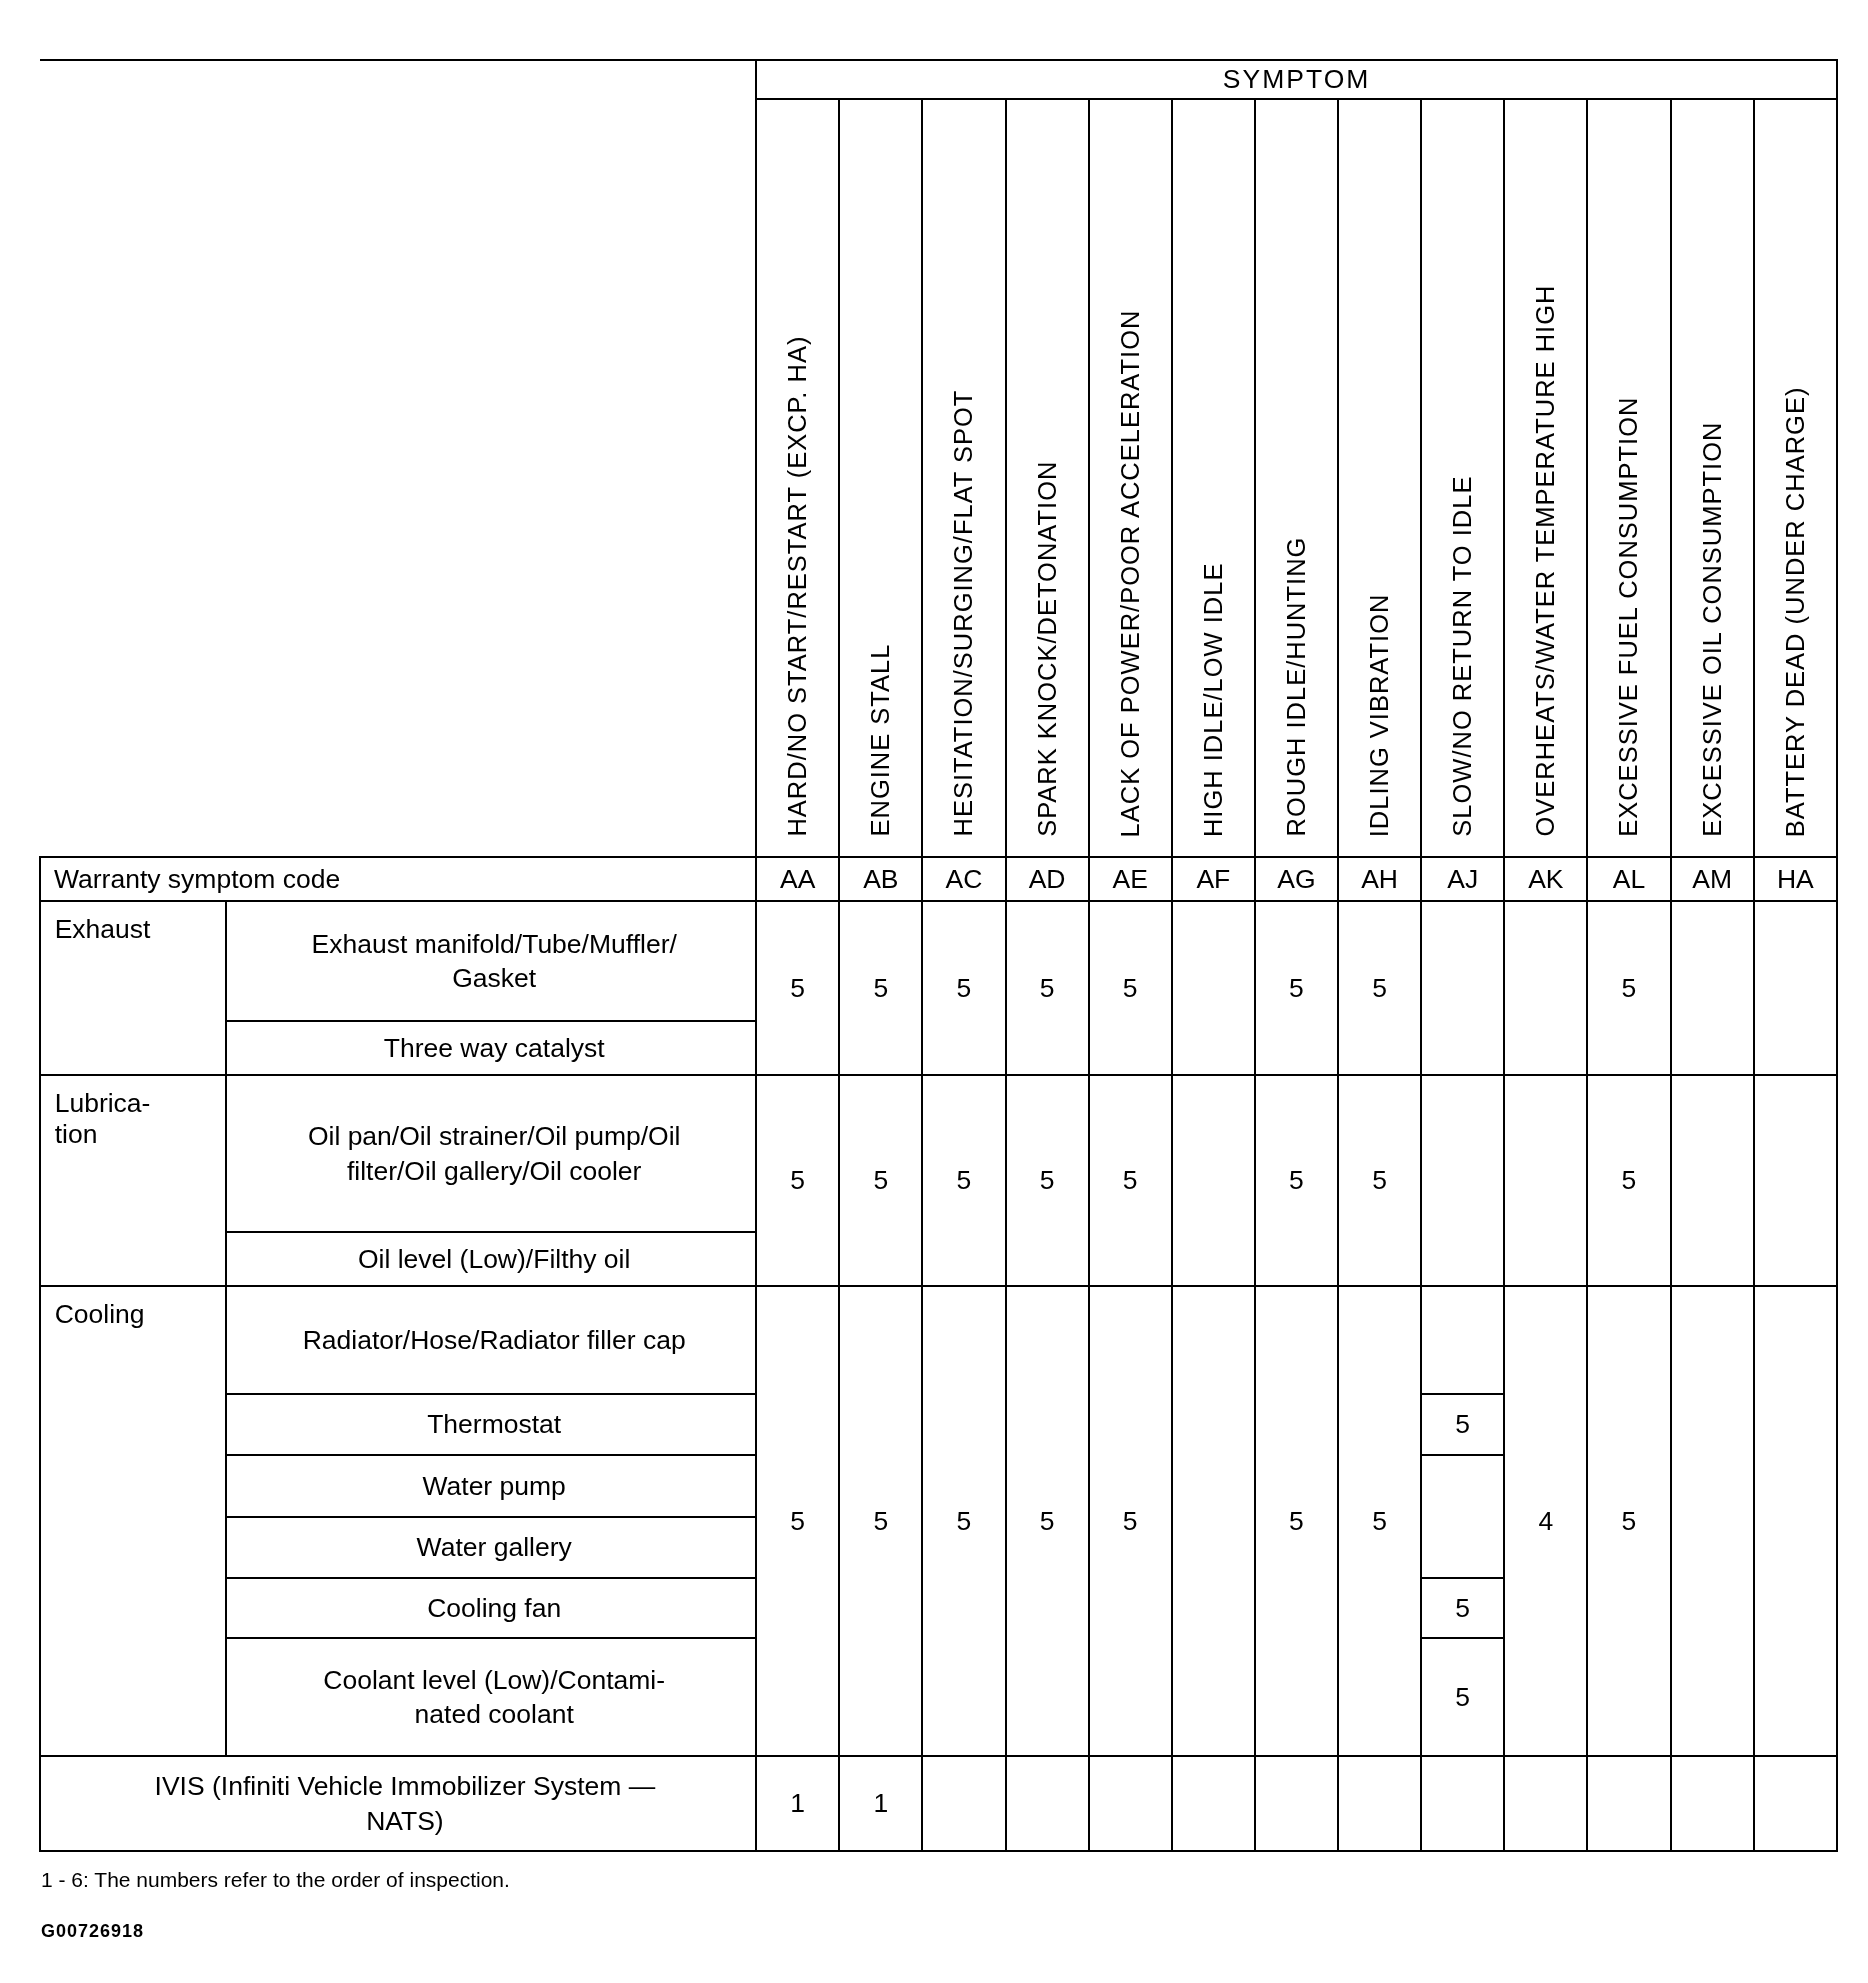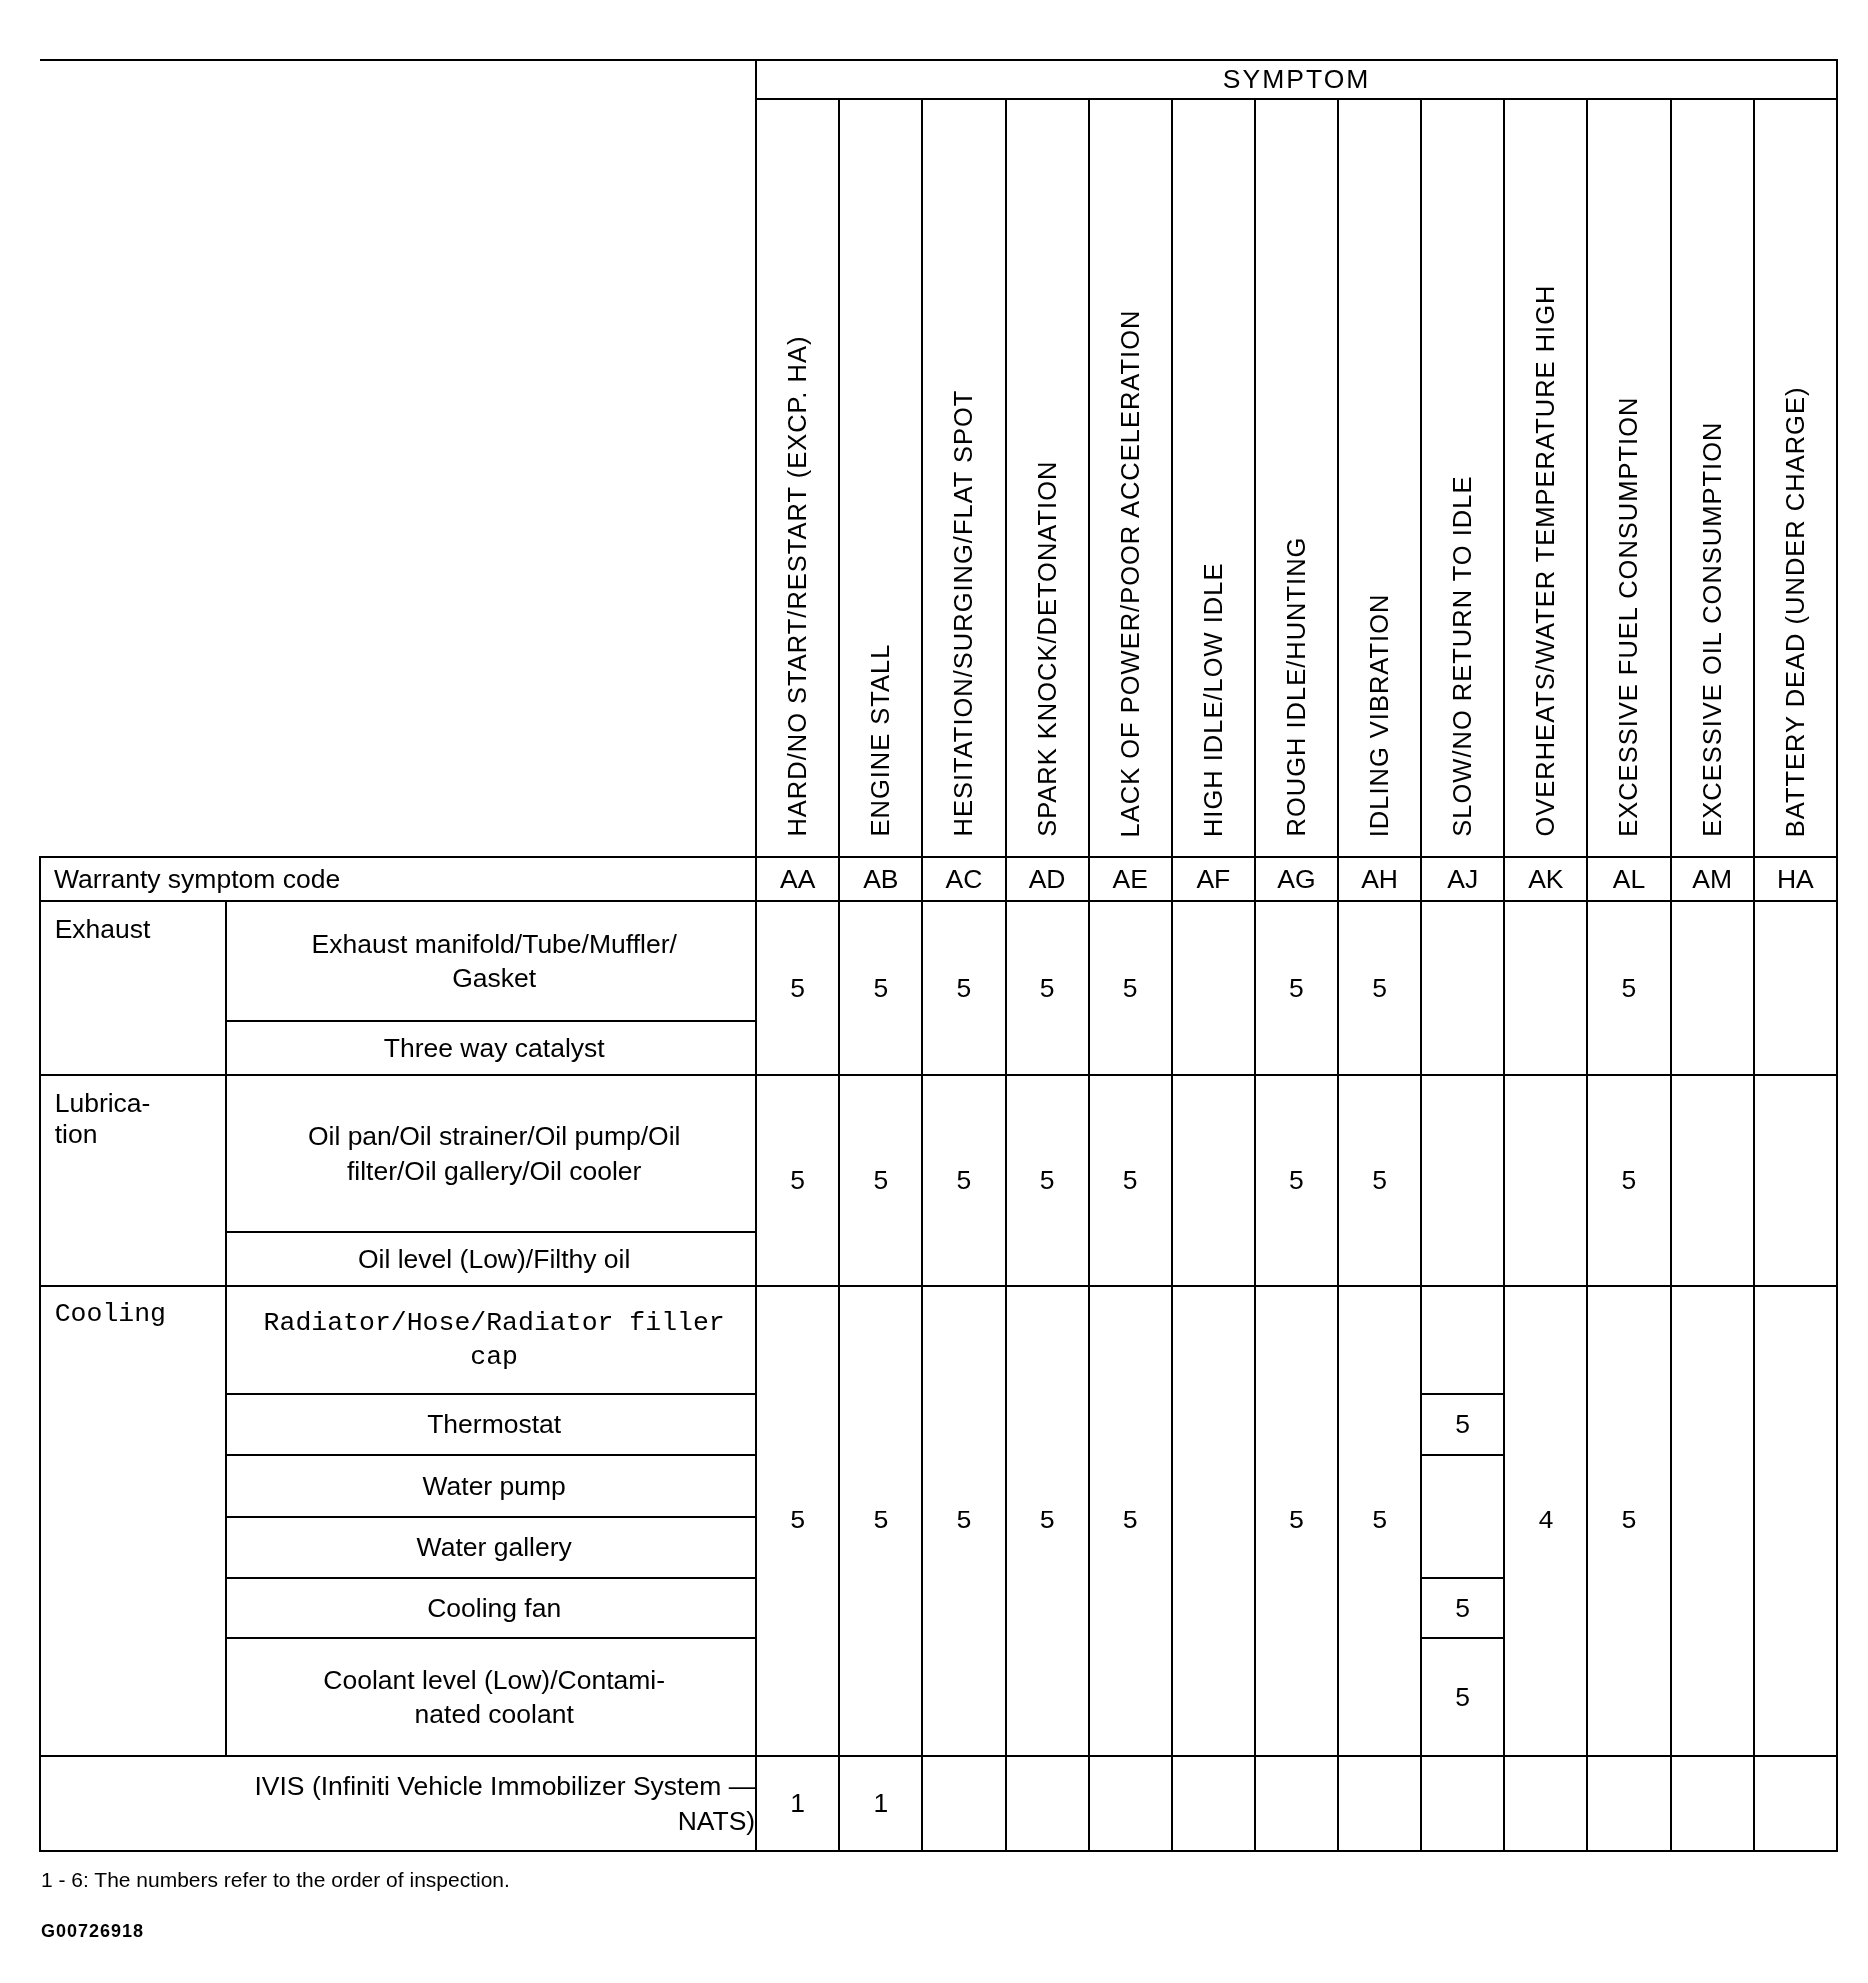--- a/index.html
+++ b/index.html
@@ -31,21 +31,21 @@
   tr.h-symptom td { border-top: 2.9px solid #000; }
   td.corner { border-left: none; background: transparent; }
 
   tr.h-symptom { height: 39px; }
   tr.h-labels  { height: 758px; }
   tr.h-codes   { height: 44px; }
   tr.h-ex1 { height: 120px; }
   tr.h-ex2 { height: 54px; }
   tr.h-lu1 { height: 157px; }
   tr.h-lu2 { height: 54px; }
-  tr.h-co1 { height: 108px; font-family: Liberation Mono, monospace; }
+  tr.h-co1 { height: 108px; }
   tr.h-co2 { height: 61px; }
   tr.h-co3 { height: 62px; }
   tr.h-co4 { height: 61px; }
   tr.h-co5 { height: 60px; }
   tr.h-co6 { height: 118px; }
   tr.h-ivis { height: 95px; }
 
   td.symptom-title {
     text-align: center;
     letter-spacing: 2px;
@@ -77,21 +77,21 @@
   }
   td.item {
     text-align: center;
     padding: 5.9px 9.8px 5.9px 15.7px;
     white-space: pre-line;
     line-height: 1.3;
     border-radius: 10px;
   }
   td.val { text-align: center; }
   td.ivis-label {
-    text-align: right;
+    text-align: center;
     padding-left: 13.7px;
     white-space: pre-line;
     line-height: 1.3;
   }
 
   .note {
     margin: 15.7px 0 0 2px;
     font-size: 21px;
   }
   .figid {

